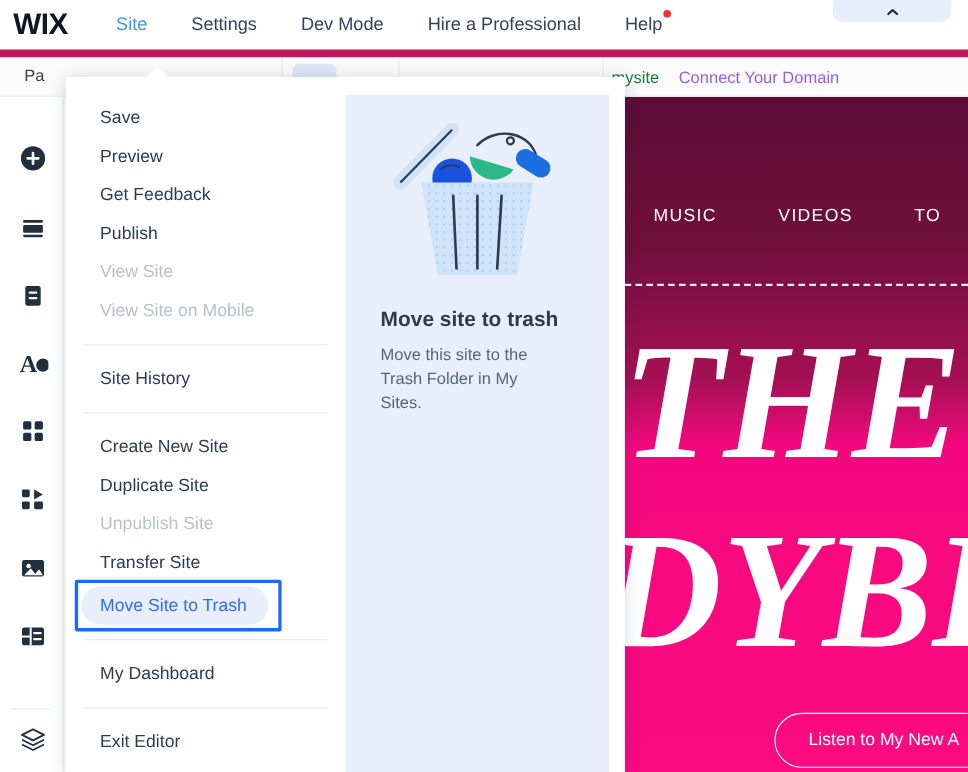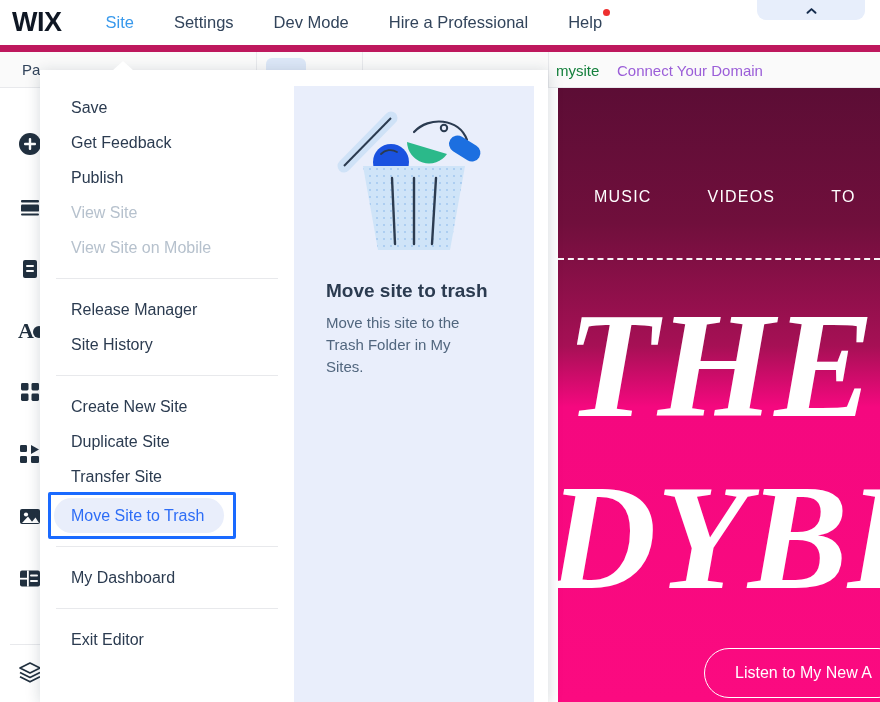--- a/index.html
+++ b/index.html
@@ -208,21 +208,21 @@
     color: #ffffff;
     font-size: 16px;
     display: flex;
     align-items: center;
     white-space: nowrap;
   }
 
   
   .dropdown {
     position: absolute;
-    left: 40px; top: 70px;
+    left: 60px; top: 70px;
     width: 508px;
     height: 632px;
     background: #ffffff;
     box-shadow: 0 2px 14px rgba(22,45,61,0.18);
     z-index: 60;
     display: flex;
   }
   .dd-pointer {
     position: absolute;
     top: -9px; left: 72px;
@@ -441,34 +441,35 @@
         <span class="notif-dot"></span>
       </div>
     </div>
   </div>
 
   <div class="dropdown">
     <div class="dd-pointer"></div>
 
     <div class="dd-left">
       <div class="dd-item">Save</div>
+      <div class="dd-item">Preview</div>
       <div class="dd-item">Get Feedback</div>
       <div class="dd-item">Publish</div>
       <div class="dd-item disabled">View Site</div>
       <div class="dd-item disabled">View Site on Mobile</div>
 
       <div class="dd-sep"></div>
 
-      <div class="dd-item">Release Manager</div>
       <div class="dd-item">Site History</div>
 
       <div class="dd-sep"></div>
 
       <div class="dd-item">Create New Site</div>
       <div class="dd-item">Duplicate Site</div>
+      <div class="dd-item disabled">Unpublish Site</div>
       <div class="dd-item">Transfer Site</div>
 
       <div class="dd-highlight-wrap">
         <div class="dd-focus-ring"></div>
         <div class="dd-item selected">Move Site to Trash</div>
       </div>
 
       <div class="dd-sep"></div>
 
       <div class="dd-item">My Dashboard</div>

